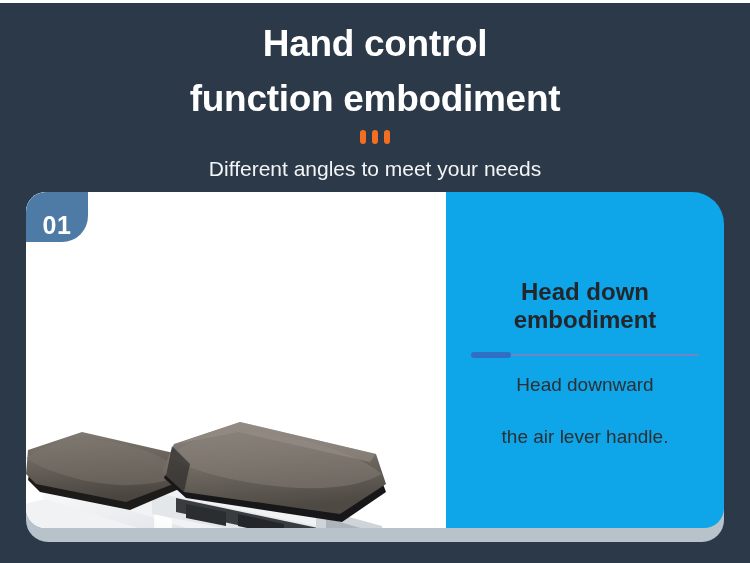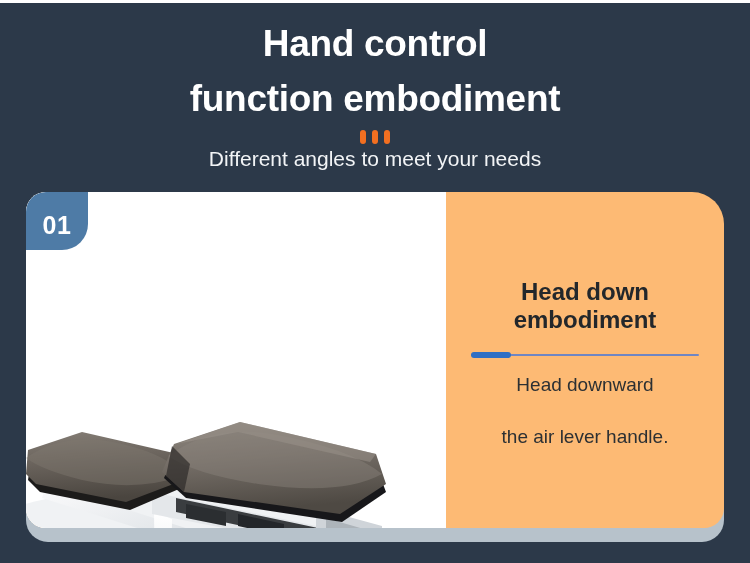--- a/index.html
+++ b/index.html
@@ -60,21 +60,21 @@
     gap: 6px;
   }
   #dots .dot {
     width: 6px;
     height: 14px;
     border-radius: 3px;
     background: #f26f21;
   }
 
   #subtitle {
-    margin-top: 2px;
+    margin-top: 12px;
     color: #f2f4f6;
     font-size: 21px;
     line-height: 26px;
     font-weight: 400;
   }
 
   
   #card-shadow {
     position: absolute;
     left: 26px;
@@ -84,32 +84,32 @@
     background: #b7c2cb;
     border-radius: 22px 34px 22px 22px;
   }
 
   #card {
     position: absolute;
     left: 26px;
     top: 192px;
     width: 698px;
     height: 336px;
-    background: #fdba74;
+    background: #0ea5e9;
     border-radius: 20px 32px 20px 20px;
     overflow: hidden;
   }
 
   
   #badge {
     position: absolute;
     left: 26px;
     top: 192px;
     width: 62px;
-    height: 58px;
+    height: 50px;
     background: #4e7ba6;
     border-radius: 20px 0 26px 0;
     z-index: 6;
   }
   #badge-label {
     position: absolute;
     left: 0; top: 0;
     width: 62px; height: 62px;
     display: flex;
     align-items: center;

